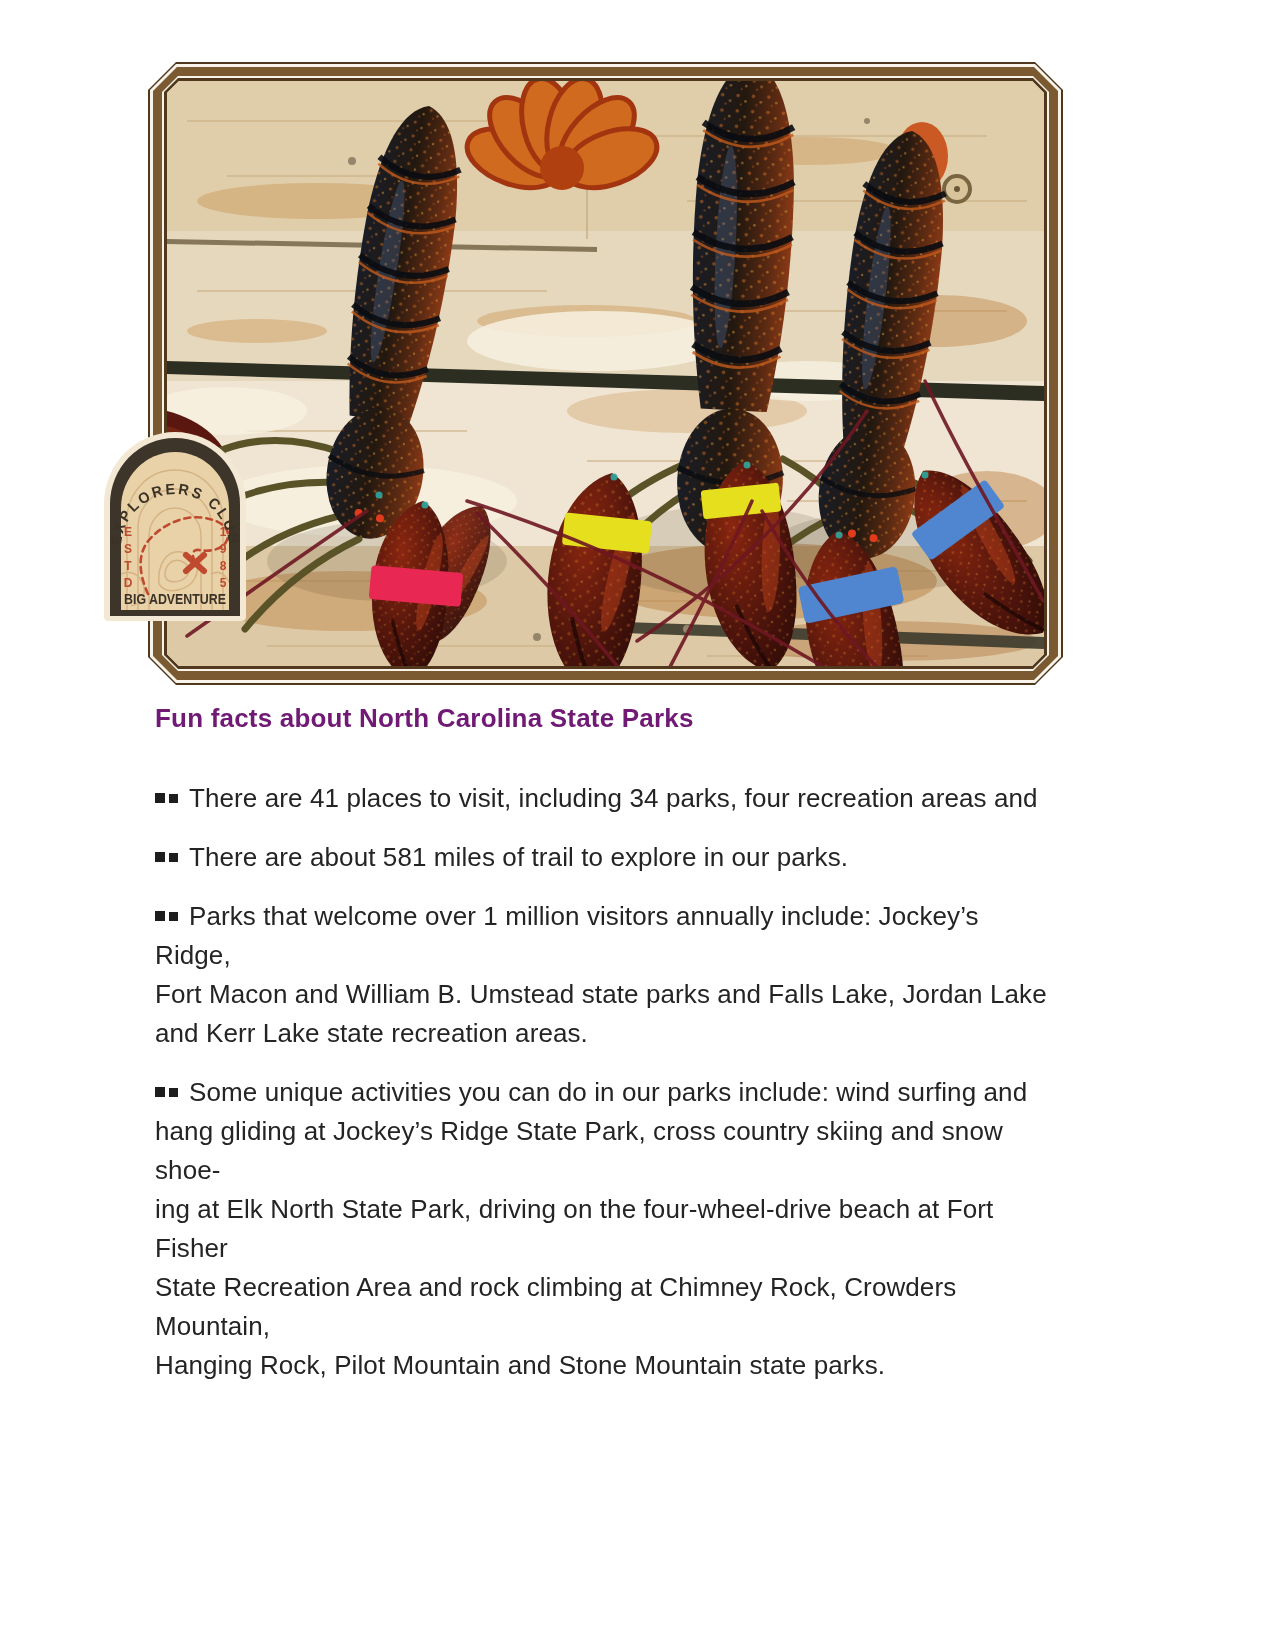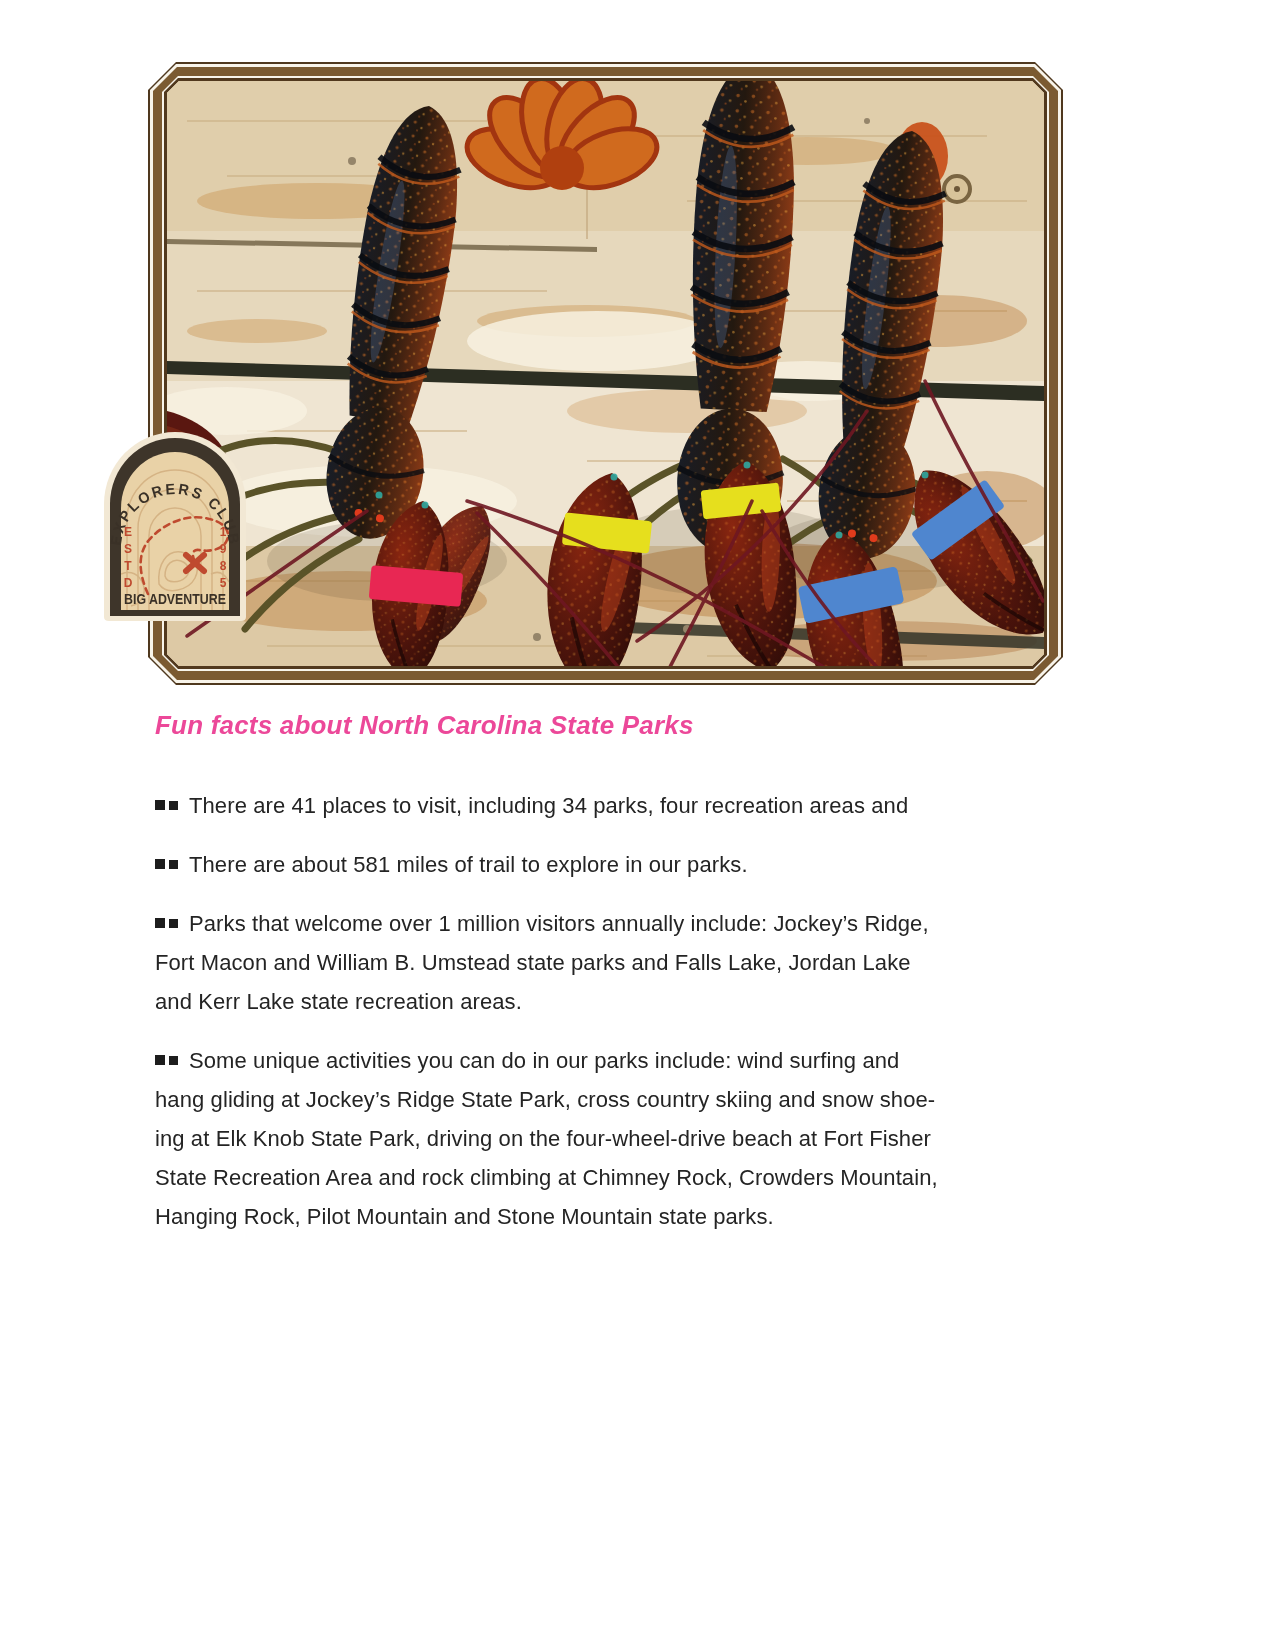--- a/index.html
+++ b/index.html
@@ -22,24 +22,24 @@
     clip-path:polygon(14px 0,calc(100% - 14px) 0,100% 14px,100% calc(100% - 14px),calc(100% - 14px) 100%,14px 100%,0 calc(100% - 14px),0 14px);}
   .photo{left:3px;top:3px;right:3px;bottom:3px;background:#e6d8bc;
     clip-path:polygon(12px 0,calc(100% - 12px) 0,100% 12px,100% calc(100% - 12px),calc(100% - 12px) 100%,12px 100%,0 calc(100% - 12px),0 12px);}
   .photo svg{display:block;width:100%;height:100%;}
   
   .badge{position:absolute;left:101px;top:424px;width:150px;height:198px;}
   .badge svg{display:block;width:100%;height:100%;overflow:visible;}
   
   .content{position:absolute;left:155px;top:701px;width:892px;color:#242424;}
   .content h1{
-    margin:9px 0 46px 0;font-size:26px;line-height:30px;font-weight:700;font-style:italic;
-    color:#ec4899;letter-spacing:.2px;
+    margin:2px 0 46px 0;font-size:26px;line-height:30px;font-weight:700;
+    color:#701a75;letter-spacing:.2px;
   }
-  .para{margin:0 0 20px 0;font-size:22px;letter-spacing:.1px;}
+  .para{margin:0 0 20px 0;font-size:26px;letter-spacing:.1px;}
   .line{line-height:39px;white-space:pre-wrap;}
   .bullets{display:inline-block;margin-right:11px;transform:translateY(-2px);}
   .bullets i{display:inline-block;background:#1d1d1d;vertical-align:middle;}
   .bullets .b1{width:10px;height:10px;margin-right:4px;}
   .bullets .b2{width:9px;height:9px;}
 </style>
 </head>
 <body>
 
 <div class="frame-layer frame1">
@@ -326,18 +326,18 @@
         <div class="line"><span class="bullets"><i class="b1"></i><i class="b2"></i></span>There are about 581 miles of trail to explore in our parks.</div>
       </div>
       <div class="para">
         <div class="line"><span class="bullets"><i class="b1"></i><i class="b2"></i></span>Parks that welcome over 1 million visitors annually include: Jockey’s Ridge,</div>
         <div class="line">Fort Macon and William B. Umstead state parks and Falls Lake, Jordan Lake</div>
         <div class="line">and Kerr Lake state recreation areas.</div>
       </div>
       <div class="para">
         <div class="line"><span class="bullets"><i class="b1"></i><i class="b2"></i></span>Some unique activities you can do in our parks include: wind surfing and</div>
         <div class="line">hang gliding at Jockey’s Ridge State Park, cross country skiing and snow shoe-</div>
-        <div class="line">ing at Elk Knob State Park, driving on the four-wheel-drive beach at Fort Fisher</div>
+        <div class="line">ing at Elk North State Park, driving on the four-wheel-drive beach at Fort Fisher</div>
         <div class="line">State Recreation Area and rock climbing at Chimney Rock, Crowders Mountain,</div>
         <div class="line">Hanging Rock, Pilot Mountain and Stone Mountain state parks.</div>
       </div>
     </div>
 </div>
 
 </body></html>

